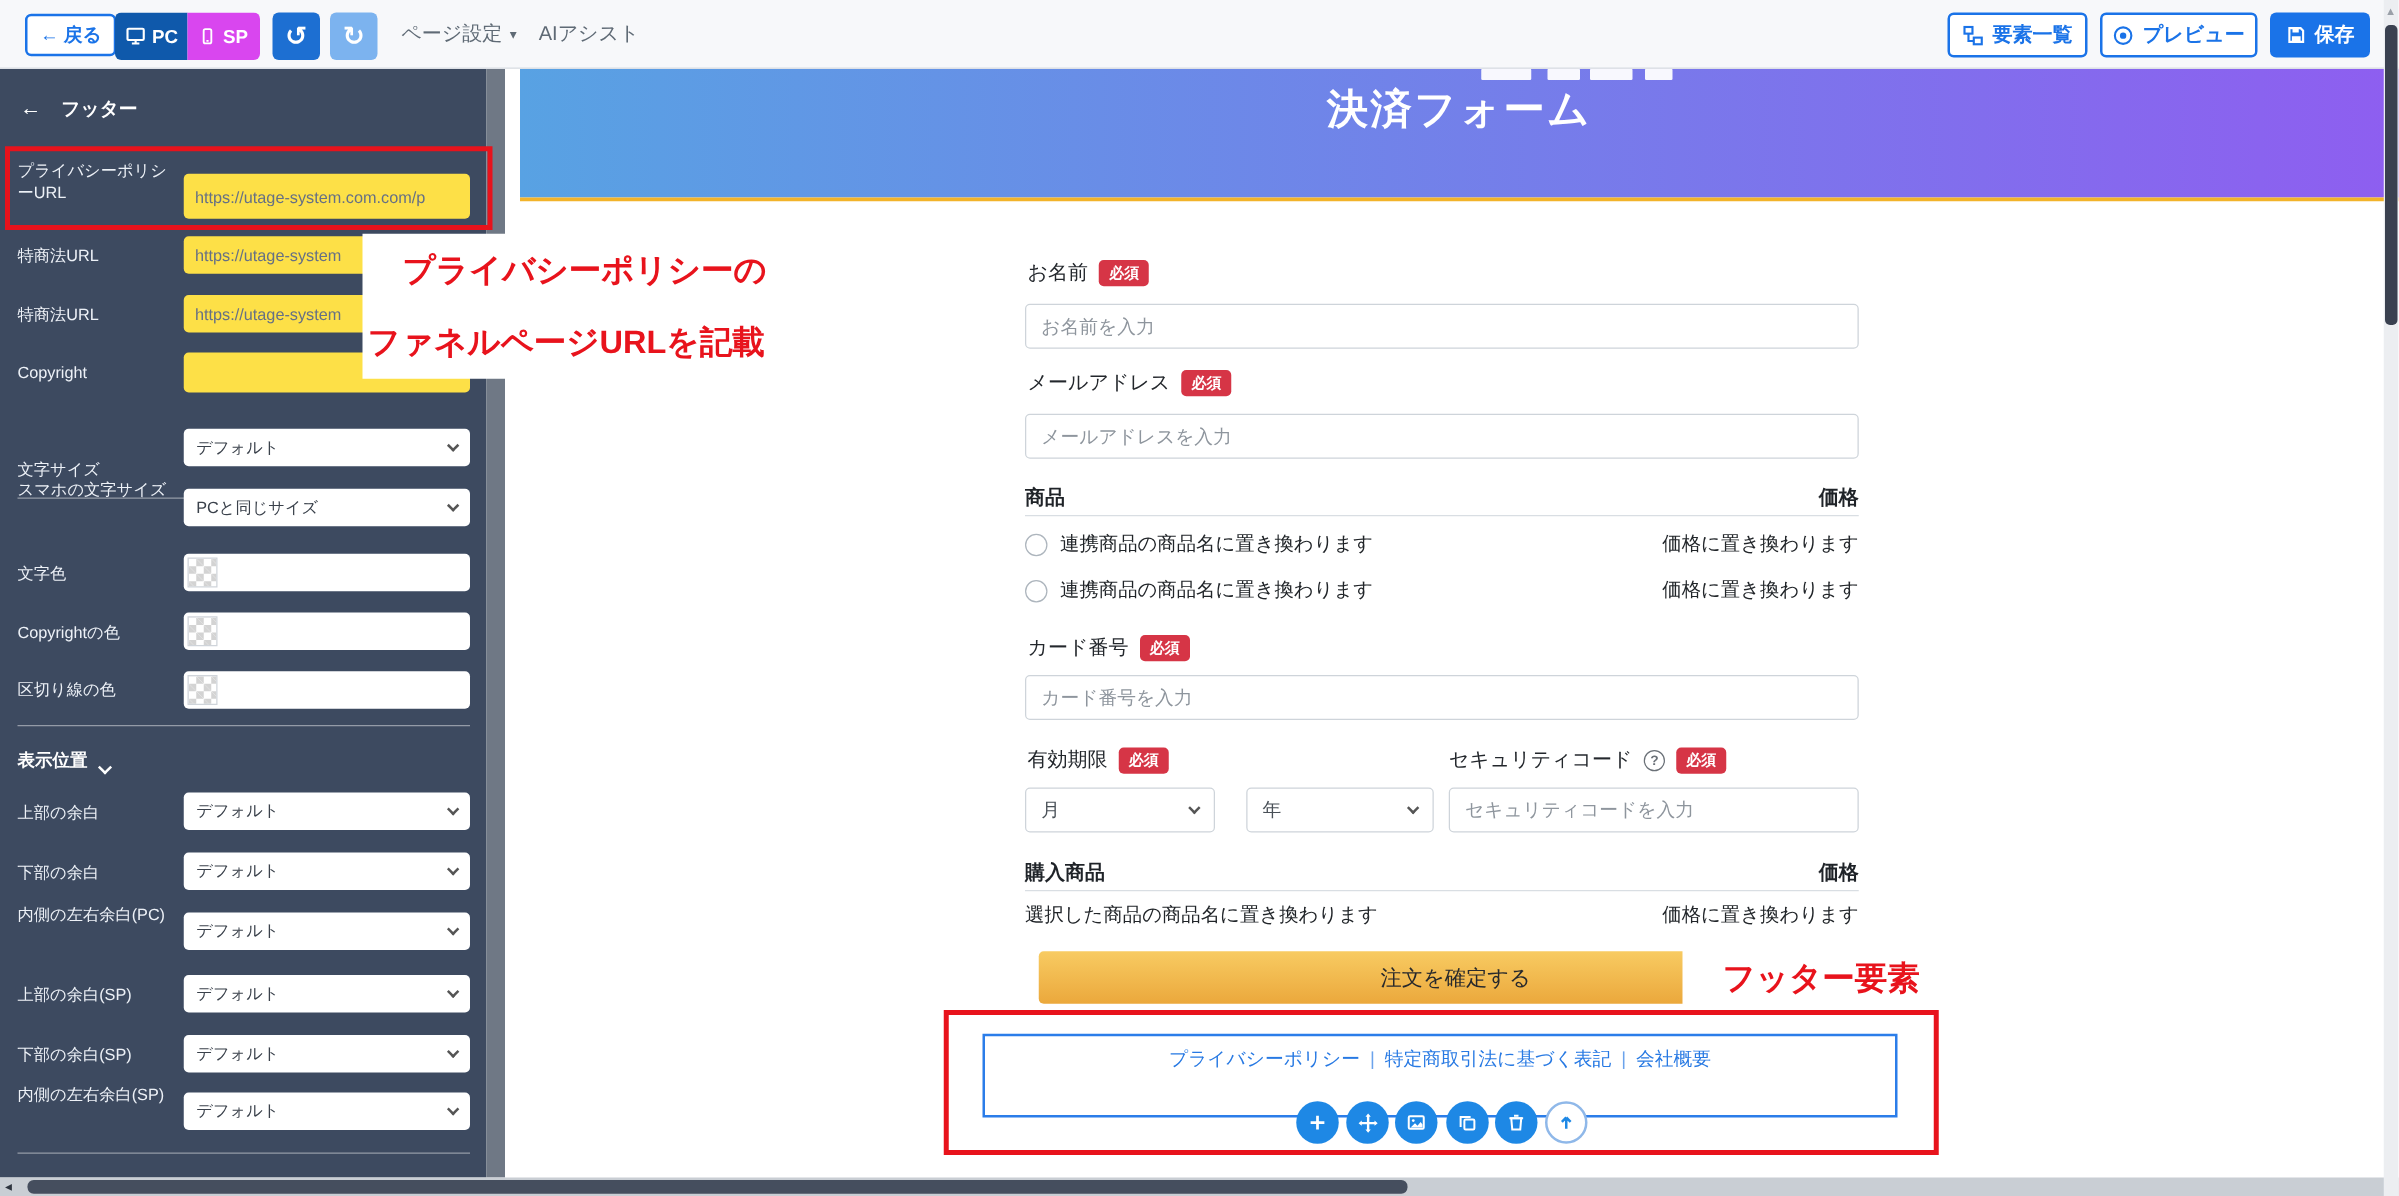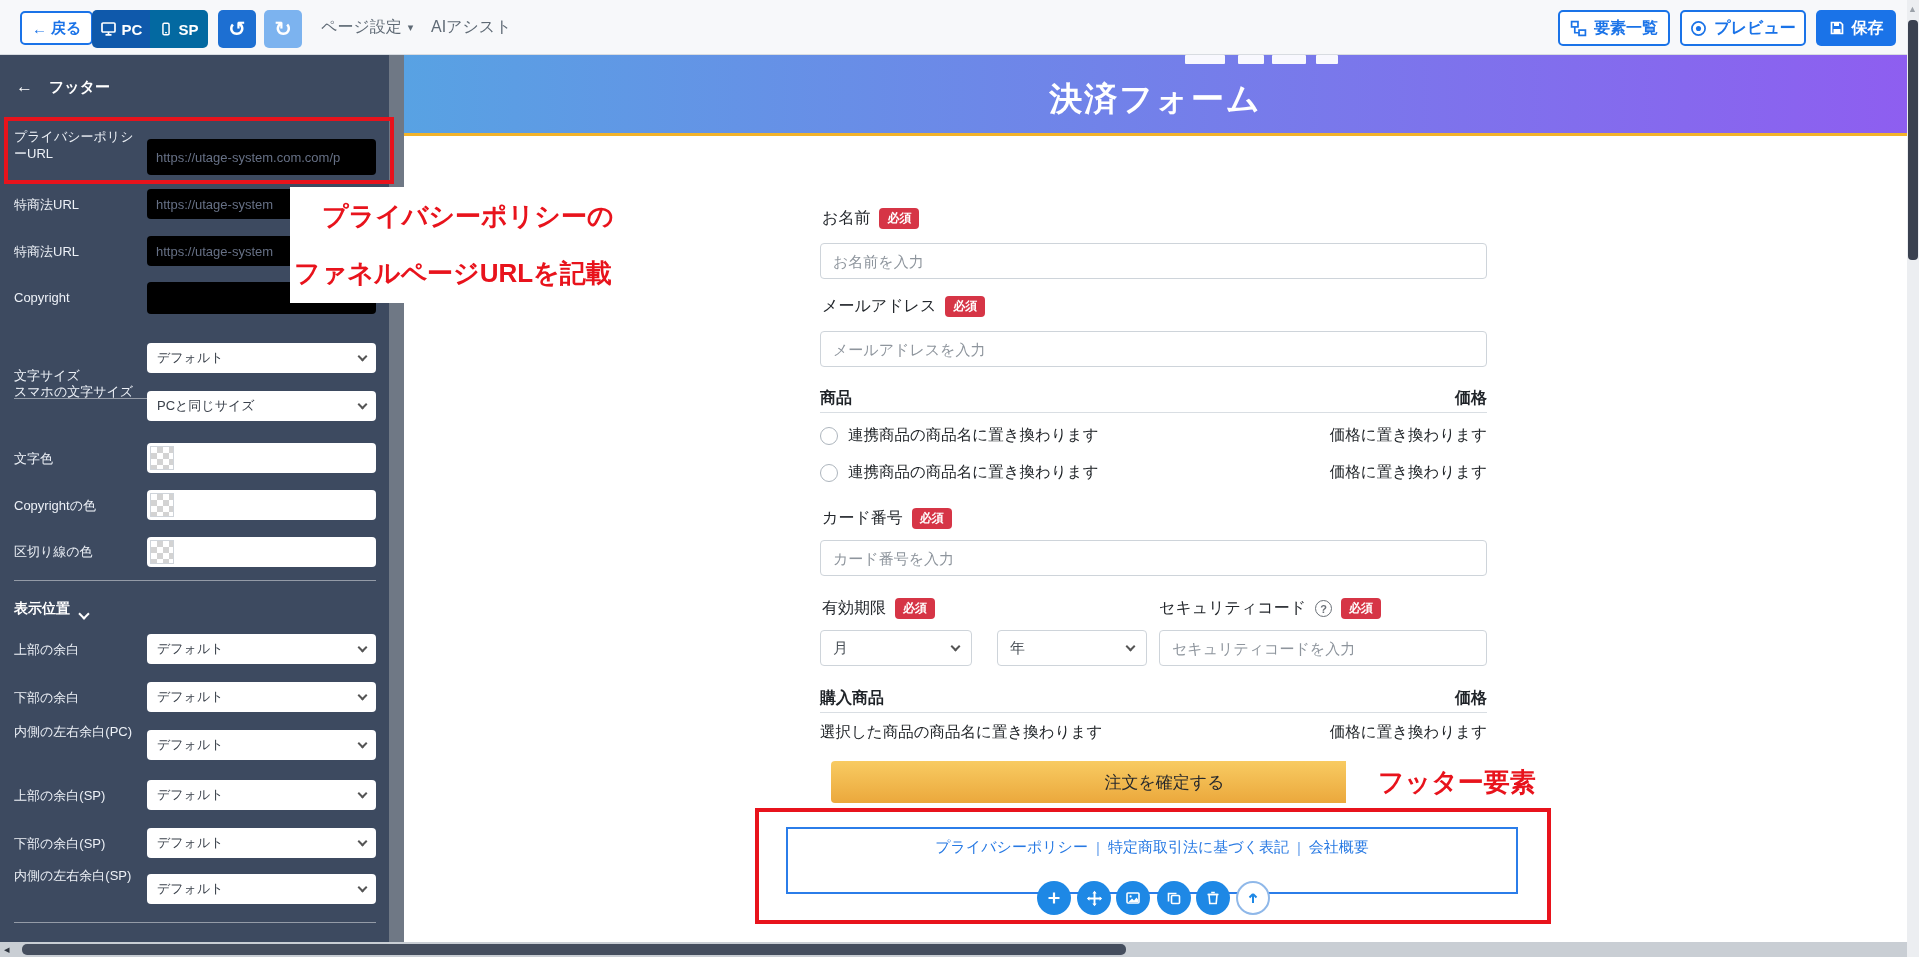--- a/index.html
+++ b/index.html
@@ -5,41 +5,41 @@
 *{box-sizing:border-box;margin:0;padding:0}
 html,body{background:#fff}
 body{font-family:"Liberation Sans","DejaVu Sans",sans-serif}
 .page{position:relative;width:1919px;height:957px;background:#fff;overflow:hidden}
 
 .toolbar{position:absolute;left:0;top:0;width:1919px;height:55px;background:#f7f8fa;border-bottom:1px solid #d8dce1;z-index:40}
 .btn-back{position:absolute;left:20px;top:11px;height:34px;padding:0 10px;display:flex;align-items:center;gap:4px;background:#fff;border:2px solid #1a73e8;border-radius:5px;color:#1a73e8;font-size:15px;font-weight:bold;cursor:pointer}
 .seg{position:absolute;left:92px;top:10px;height:38px;display:flex;border-radius:5px;overflow:hidden}
 .seg-half{width:58px;display:flex;align-items:center;justify-content:center;gap:5px;color:#fff;font-weight:bold;font-size:15px;cursor:pointer}
 .seg-pc{background:#0f59ab}
-.seg-sp{background:#0369a1}
+.seg-sp{background:#d946ef}
 .sq-btn{position:absolute;top:10px;width:38px;height:38px;border-radius:5px;display:flex;align-items:center;justify-content:center;color:#fff;font-size:21px;font-weight:bold;cursor:pointer}
 .tb-text{position:absolute;top:17px;font-size:16px;color:#5f6a75;display:flex;align-items:center;gap:6px;cursor:pointer}
 .btn-outline{position:absolute;top:10px;height:36px;display:flex;align-items:center;justify-content:center;gap:7px;background:#fff;border:2px solid #1a73e8;border-radius:5px;color:#1a73e8;font-size:16px;font-weight:bold;cursor:pointer}
 .btn-fill{position:absolute;top:10px;height:36px;display:flex;align-items:center;justify-content:center;gap:7px;background:#1a73e8;border-radius:5px;color:#fff;font-size:16px;font-weight:bold;cursor:pointer}
 
 .sidebar{position:absolute;left:0;top:55px;width:389px;height:887px;background:#3d4a60;z-index:10}
 .sb-head{position:absolute;left:16px;top:22px;display:flex;align-items:center;gap:16px;color:#fff;font-size:15px;font-weight:bold}
 .slabel{position:absolute;left:14px;width:130px;color:#edf1f7;font-size:13px;line-height:17px}
-.sinput{position:absolute;left:147px;width:229px;background:#000000;border:none;border-radius:4px;font-size:13px;color:#667085;padding:0 9px;font-family:inherit;white-space:nowrap;overflow:hidden}
+.sinput{position:absolute;left:147px;width:229px;background:#fde047;border:none;border-radius:4px;font-size:13px;color:#667085;padding:0 9px;font-family:inherit;white-space:nowrap;overflow:hidden}
 .sel{position:absolute;left:147px;width:229px;height:30px;background:#fff;border-radius:4px;display:flex;align-items:center;padding:0 10px;font-size:13px;color:#3a414b;cursor:pointer}
 .chev{width:7px;height:7px;border-right:2px solid #555;border-bottom:2px solid #555;transform:rotate(45deg);margin-left:auto;margin-top:-3px;flex:none}
 .colorctl{position:absolute;left:147px;width:229px;height:30px;background:#fff;border-radius:4px;display:flex;align-items:center;padding:3px;cursor:pointer}
 .checker{width:24px;height:24px;border:1px solid #cfd4da;background-color:#fff;background-image:linear-gradient(45deg,#d3d3d3 25%,transparent 25%,transparent 75%,#d3d3d3 75%),linear-gradient(45deg,#d3d3d3 25%,transparent 25%,transparent 75%,#d3d3d3 75%);background-size:12px 12px;background-position:0 0,6px 6px}
 .sdivider{position:absolute;left:14px;width:362px;height:1px;background:rgba(255,255,255,.45)}
 .sec-head{position:absolute;left:14px;color:#fff;font-size:14px;font-weight:bold;display:flex;align-items:flex-end;gap:10px;cursor:pointer}
 .chev-w{width:8px;height:8px;border-right:2px solid #fff;border-bottom:2px solid #fff;transform:rotate(45deg);margin-top:-4px}
 .gutter{position:absolute;left:389px;top:55px;width:15px;height:887px;background:#6f7885;z-index:11}
 
 .canvas{position:absolute;left:404px;top:55px;width:1503px;height:887px;background:#fff}
-.banner{position:absolute;left:0;top:0;width:1503px;height:81px;background:linear-gradient(90deg,#58a2e3,#8e5ef0);border-bottom:3px solid #f2b32a;display:flex;align-items:center;justify-content:center}
+.banner{position:absolute;left:12px;top:0;width:1503px;height:106px;background:linear-gradient(90deg,#58a2e3,#8e5ef0);border-bottom:3px solid #f2b32a;display:flex;align-items:flex-start;justify-content:center}
 .banner-title{color:#fff;font-size:33px;font-weight:bold;letter-spacing:2px;margin-top:10px}
 .frag{position:absolute;top:0;height:9px;background:#fff;border-radius:1px;opacity:.95}
 
 .flabel{position:absolute;display:flex;align-items:center;gap:9px;font-size:16px;color:#23272c}
 .badge{background:#d63546;color:#fff;font-size:12px;font-weight:bold;border-radius:4px;padding:2px 8px;line-height:1.35}
 .finput{position:absolute;height:36px;border:1px solid #ced4da;border-radius:4px;font-size:15px;color:#495057;padding:0 12px;font-family:inherit;background:#fff}
 .finput::placeholder,.sinput::placeholder{color:#8e959d;opacity:1}
 .fsel{position:absolute;height:36px;background:#fff;border:1px solid #ced4da;border-radius:4px;display:flex;align-items:center;padding:0 12px;font-size:15px;color:#495057;cursor:pointer}
 .hrow{position:absolute;display:flex;justify-content:space-between;font-weight:bold;font-size:16px;color:#1f2328}
 .hline{position:absolute;height:1px;background:#d9dee3}

